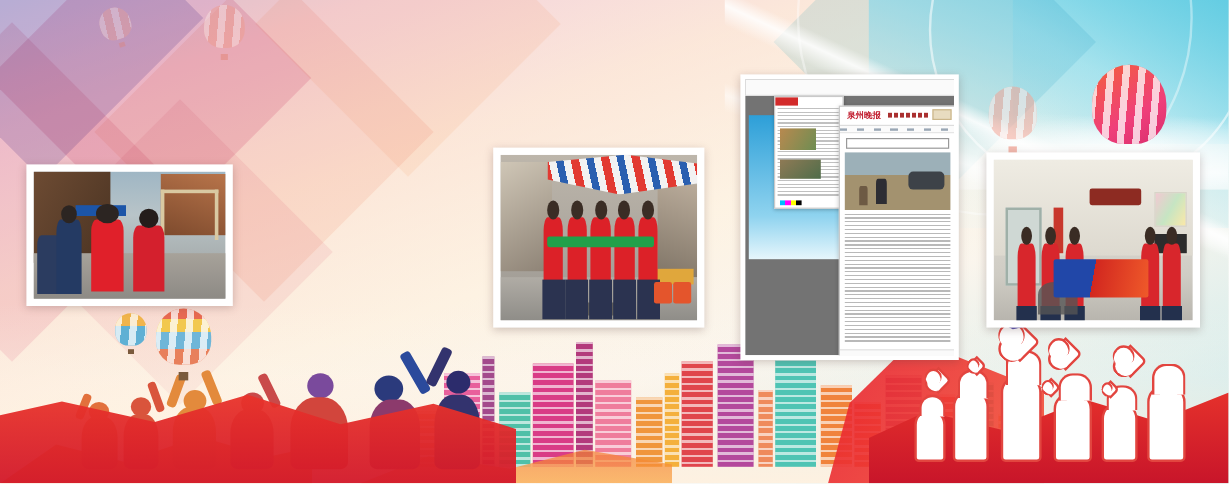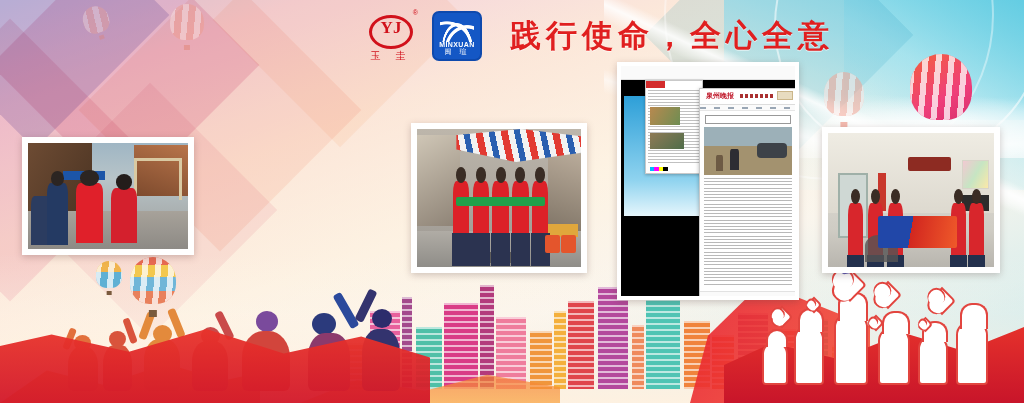--- a/index.html
+++ b/index.html
@@ -302,21 +302,21 @@
   .ph-group .mat { position:absolute; left:38%; bottom:3%; width:22%; height:8%; background:#5f5d5a; border-radius:2px; }
   .ph-group .g { position:absolute; bottom:24%; width:10%; height:38%; background:#dc2128; border-radius:22% 22% 0 0; }
   .ph-group .g::after { content:""; position:absolute; left:20%; top:-28%; width:60%; height:30%; background:#3a2d25; border-radius:50%; }
   .ph-group .g::before { content:""; position:absolute; left:-8%; bottom:-62%; width:116%; height:64%; background:#2b3350; }
   .ph-group .sash { position:absolute; left:24%; bottom:44%; width:54%; height:7%; background:#21a04a; border-radius:2px; }
   .ph-group .stool { position:absolute; bottom:10%; width:9%; height:13%; background:#e4552c; border-radius:2px; }
   .ph-group .table { position:absolute; right:2%; bottom:22%; width:26%; height:9%; background:#e0a73c; }
 
   
   .card4 { left:617px; top:62px; width:182px; height:238px; padding:4px; }
-  .paper-app { position:absolute; inset:0; background:#000000; }
+  .paper-app { position:absolute; inset:0; background:#737373; }
   .paper-app .topbar { position:absolute; left:0; top:0; width:100%; height:14px; background:#fafafa; border-bottom:1px solid #e0e0e0; }
   .paper-app .blue { position:absolute; left:3px; top:30px; width:160px; height:120px; background:linear-gradient(to bottom,#2d9fd8,#8fd3ef 70%,#e6f6fc); }
   .thumb {
     position:absolute; left:24px; top:14px; width:58px; height:94px;
     background:#fff; border:1px solid #c9c9c9;
     box-shadow:0 1px 3px rgba(0,0,0,.25);
     overflow:hidden;
   }
   .thumb .hd { height:7px; background:linear-gradient(90deg,#d32b2b 0 34%, #fff 34%); }
   .thumb .cols { position:absolute; top:9px; left:2px; right:2px; bottom:8px;
@@ -416,34 +416,20 @@
   </div>
   <div class="balloon balloon-c">
     <div class="env"></div>
       <div class="basket"></div>
   </div>
   <div class="balloon balloon-d">
     <div class="env"></div>
       <div class="basket"></div>
   </div>
 
-  <div class="header">
-    <div class="logo-yj">
-      <div class="reg">®</div>
-      <div class="ring"></div>
-      <div class="yj">YJ</div>
-      <div class="sub">玉 圭</div>
-    </div>
-    <div class="logo-mx">
-      <div class="waves"></div>
-      <div class="en">MINXUAN</div>
-      <div class="cn">闽 瑄</div>
-    </div>
-    <div class="slogan">践行使命，全心全意</div>
-  </div>
 
   <div class="bottom-band">
     <div class="haze"></div>
 
     <div class="city">
       <i style="left:0;width:26px;height:46px;background-color:#f0a06a;"></i>
       <i style="left:30px;width:30px;height:78px;background-color:#e8609c;"></i>
       <i style="left:62px;width:10px;height:92px;background-color:#a34a8c;"></i>
       <i style="left:76px;width:26px;height:62px;background-color:#4fc0a8;"></i>
       <i style="left:104px;width:34px;height:86px;background-color:#d93c86;"></i>

